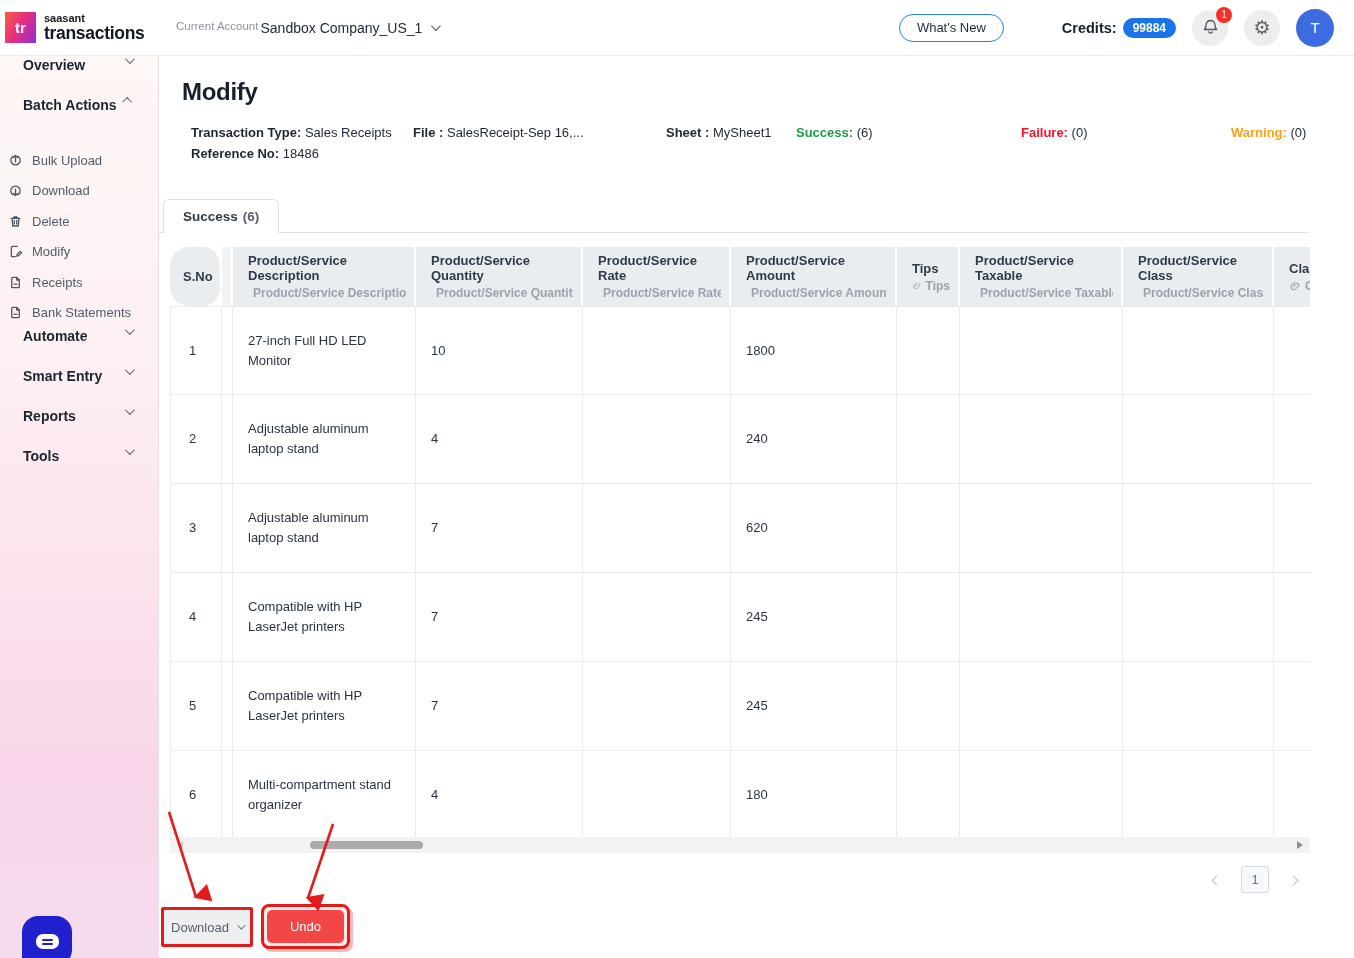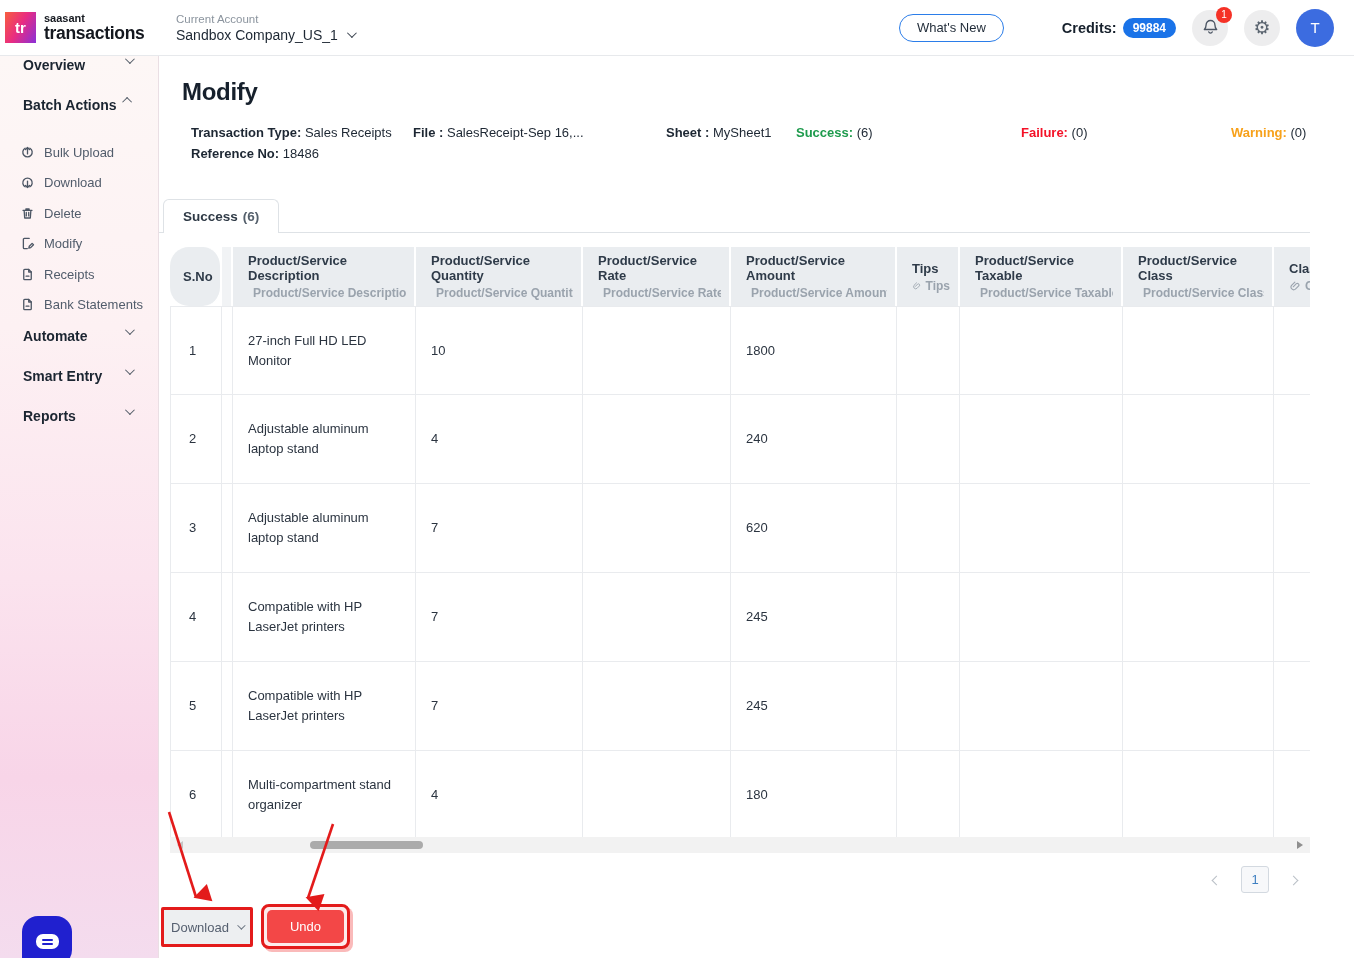--- a/index.html
+++ b/index.html
@@ -20,21 +20,21 @@
            background:#fff; border-bottom:1px solid #e7e9ec; z-index:10;
            display:flex; align-items:center; }
   .logo-wrap { display:flex; align-items:center; gap:8px; padding-left:5px; width:176px; }
   .logo-sq { width:31px; height:31px; border-radius:0;
              background:linear-gradient(120deg,#f75e3e 0%,#e92c81 48%,#8a30d8 100%);
              color:#fff; font-weight:bold; font-size:15px;
              display:flex; align-items:center; justify-content:center; }
   .brand-txt { line-height:1; color:#14181f; }
   .brand-txt .t1 { font-size:11px; font-weight:bold; margin-bottom:1px; }
   .brand-txt .t2 { font-size:17.5px; font-weight:bold; letter-spacing:-.3px; }
-  .acct { display:flex; flex-direction:column; gap:2px; cursor:pointer; }
+  .acct { display:flex; gap:2px; cursor:pointer; }
   .acct-label { font-size:11.5px; color:#8b949e; }
   .acct-value { font-size:14px; color:#1d2733; font-weight:500;
                 display:flex; align-items:center; gap:9px; }
   .hdr-right { margin-left:auto; display:flex; align-items:center;
                gap:16px; padding-right:20px; }
   .whats-new { height:28px; padding:0 17px; border:1px solid #2b7de9; border-radius:15px;
                background:#fff; font-size:13px; color:#1f2a37; font-weight:500;
                display:flex; align-items:center; cursor:pointer;
                font-family:"Liberation Sans", sans-serif; }
   .credits { display:flex; align-items:center; gap:6px; margin-left:42px; }
@@ -53,22 +53,22 @@
             cursor:pointer; border:none; font-family:"Liberation Sans", sans-serif; }
 
   
   aside { position:absolute; top:56px; left:0; width:159px; height:902px;
           background:linear-gradient(180deg,#fdf7f6 0%,#fdf1f3 30%,#fbe3ee 58%,#f8d5e8 80%,#f4dcee 100%);
           border-right:1px solid #eadfe4; z-index:5; padding-top:1px; }
   .side-top { height:40px; display:flex; align-items:flex-start; justify-content:space-between;
               padding:0 26px 0 23px; font-weight:bold; font-size:14px; color:#1b2531;
               cursor:pointer; }
   .side-top .chev { border-color:#555e69; }
-  .side-sub { height:30.5px; display:flex; align-items:center; gap:9px;
-              padding-left:20px; font-size:13px; color:#515c6b; font-weight:500;
+  .side-sub { height:30.5px; display:flex; align-items:flex-end; gap:9px;
+              padding-left:8px; font-size:13px; color:#515c6b; font-weight:500;
               cursor:pointer; }
   .side-sub svg { flex:0 0 auto; }
 
   
   main { position:absolute; top:56px; left:159px; width:1195px; height:902px;
          background:#fff; }
   .page-title { position:absolute; left:23px; top:22px; font-size:24px; font-weight:bold;
                 color:#16202c; letter-spacing:-.3px; }
   .meta { position:absolute; left:16px; top:69px; width:1160px; height:42px;
           font-size:13px; color:#1d2733; }
@@ -255,20 +255,24 @@
       <i class="chev down"></i>
     </div>
     <div class="side-top">
       <span>Smart Entry</span>
       <i class="chev down"></i>
     </div>
     <div class="side-top">
       <span>Reports</span>
       <i class="chev down"></i>
     </div>
+    <div class="side-top">
+      <span>Tools</span>
+      <i class="chev down"></i>
+    </div>
   </aside>
 
   <main>
     <h1 class="page-title">Modify</h1>
 
     <div class="meta">
       <span class="m-item" style="left:16px;top:0">
         <b>Transaction Type:</b>
         <span>Sales Receipts</span>
       </span>

